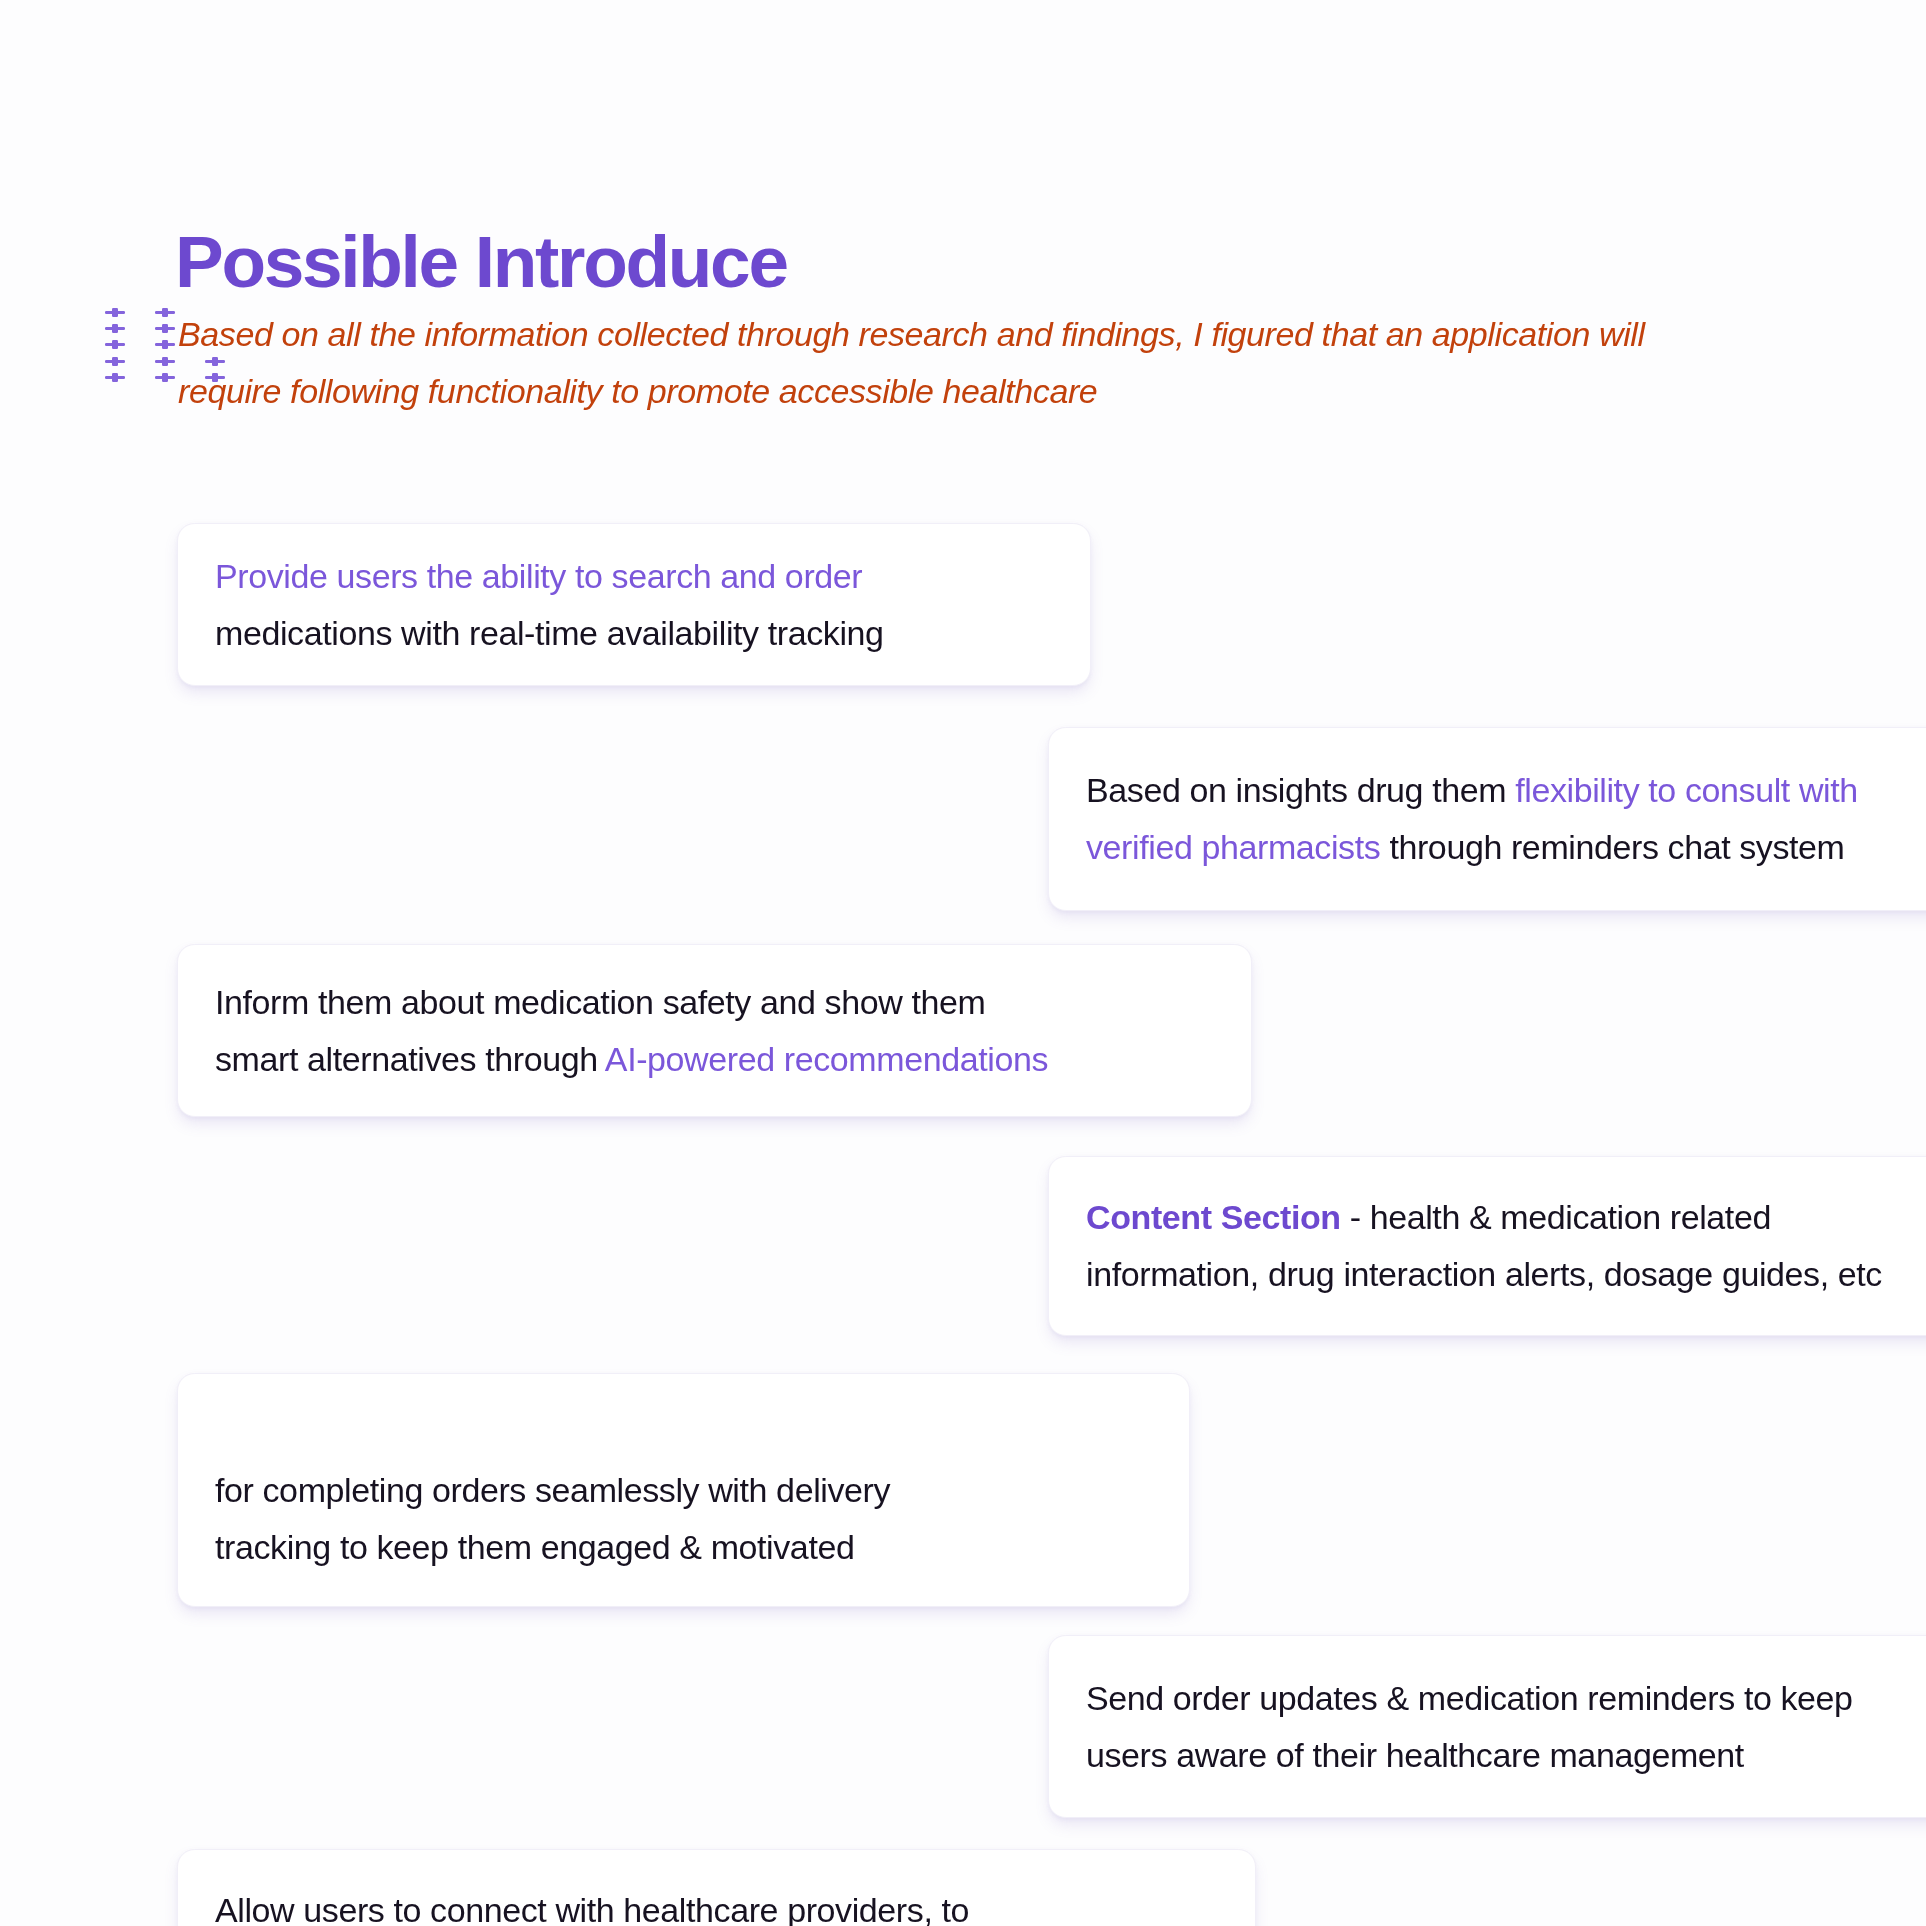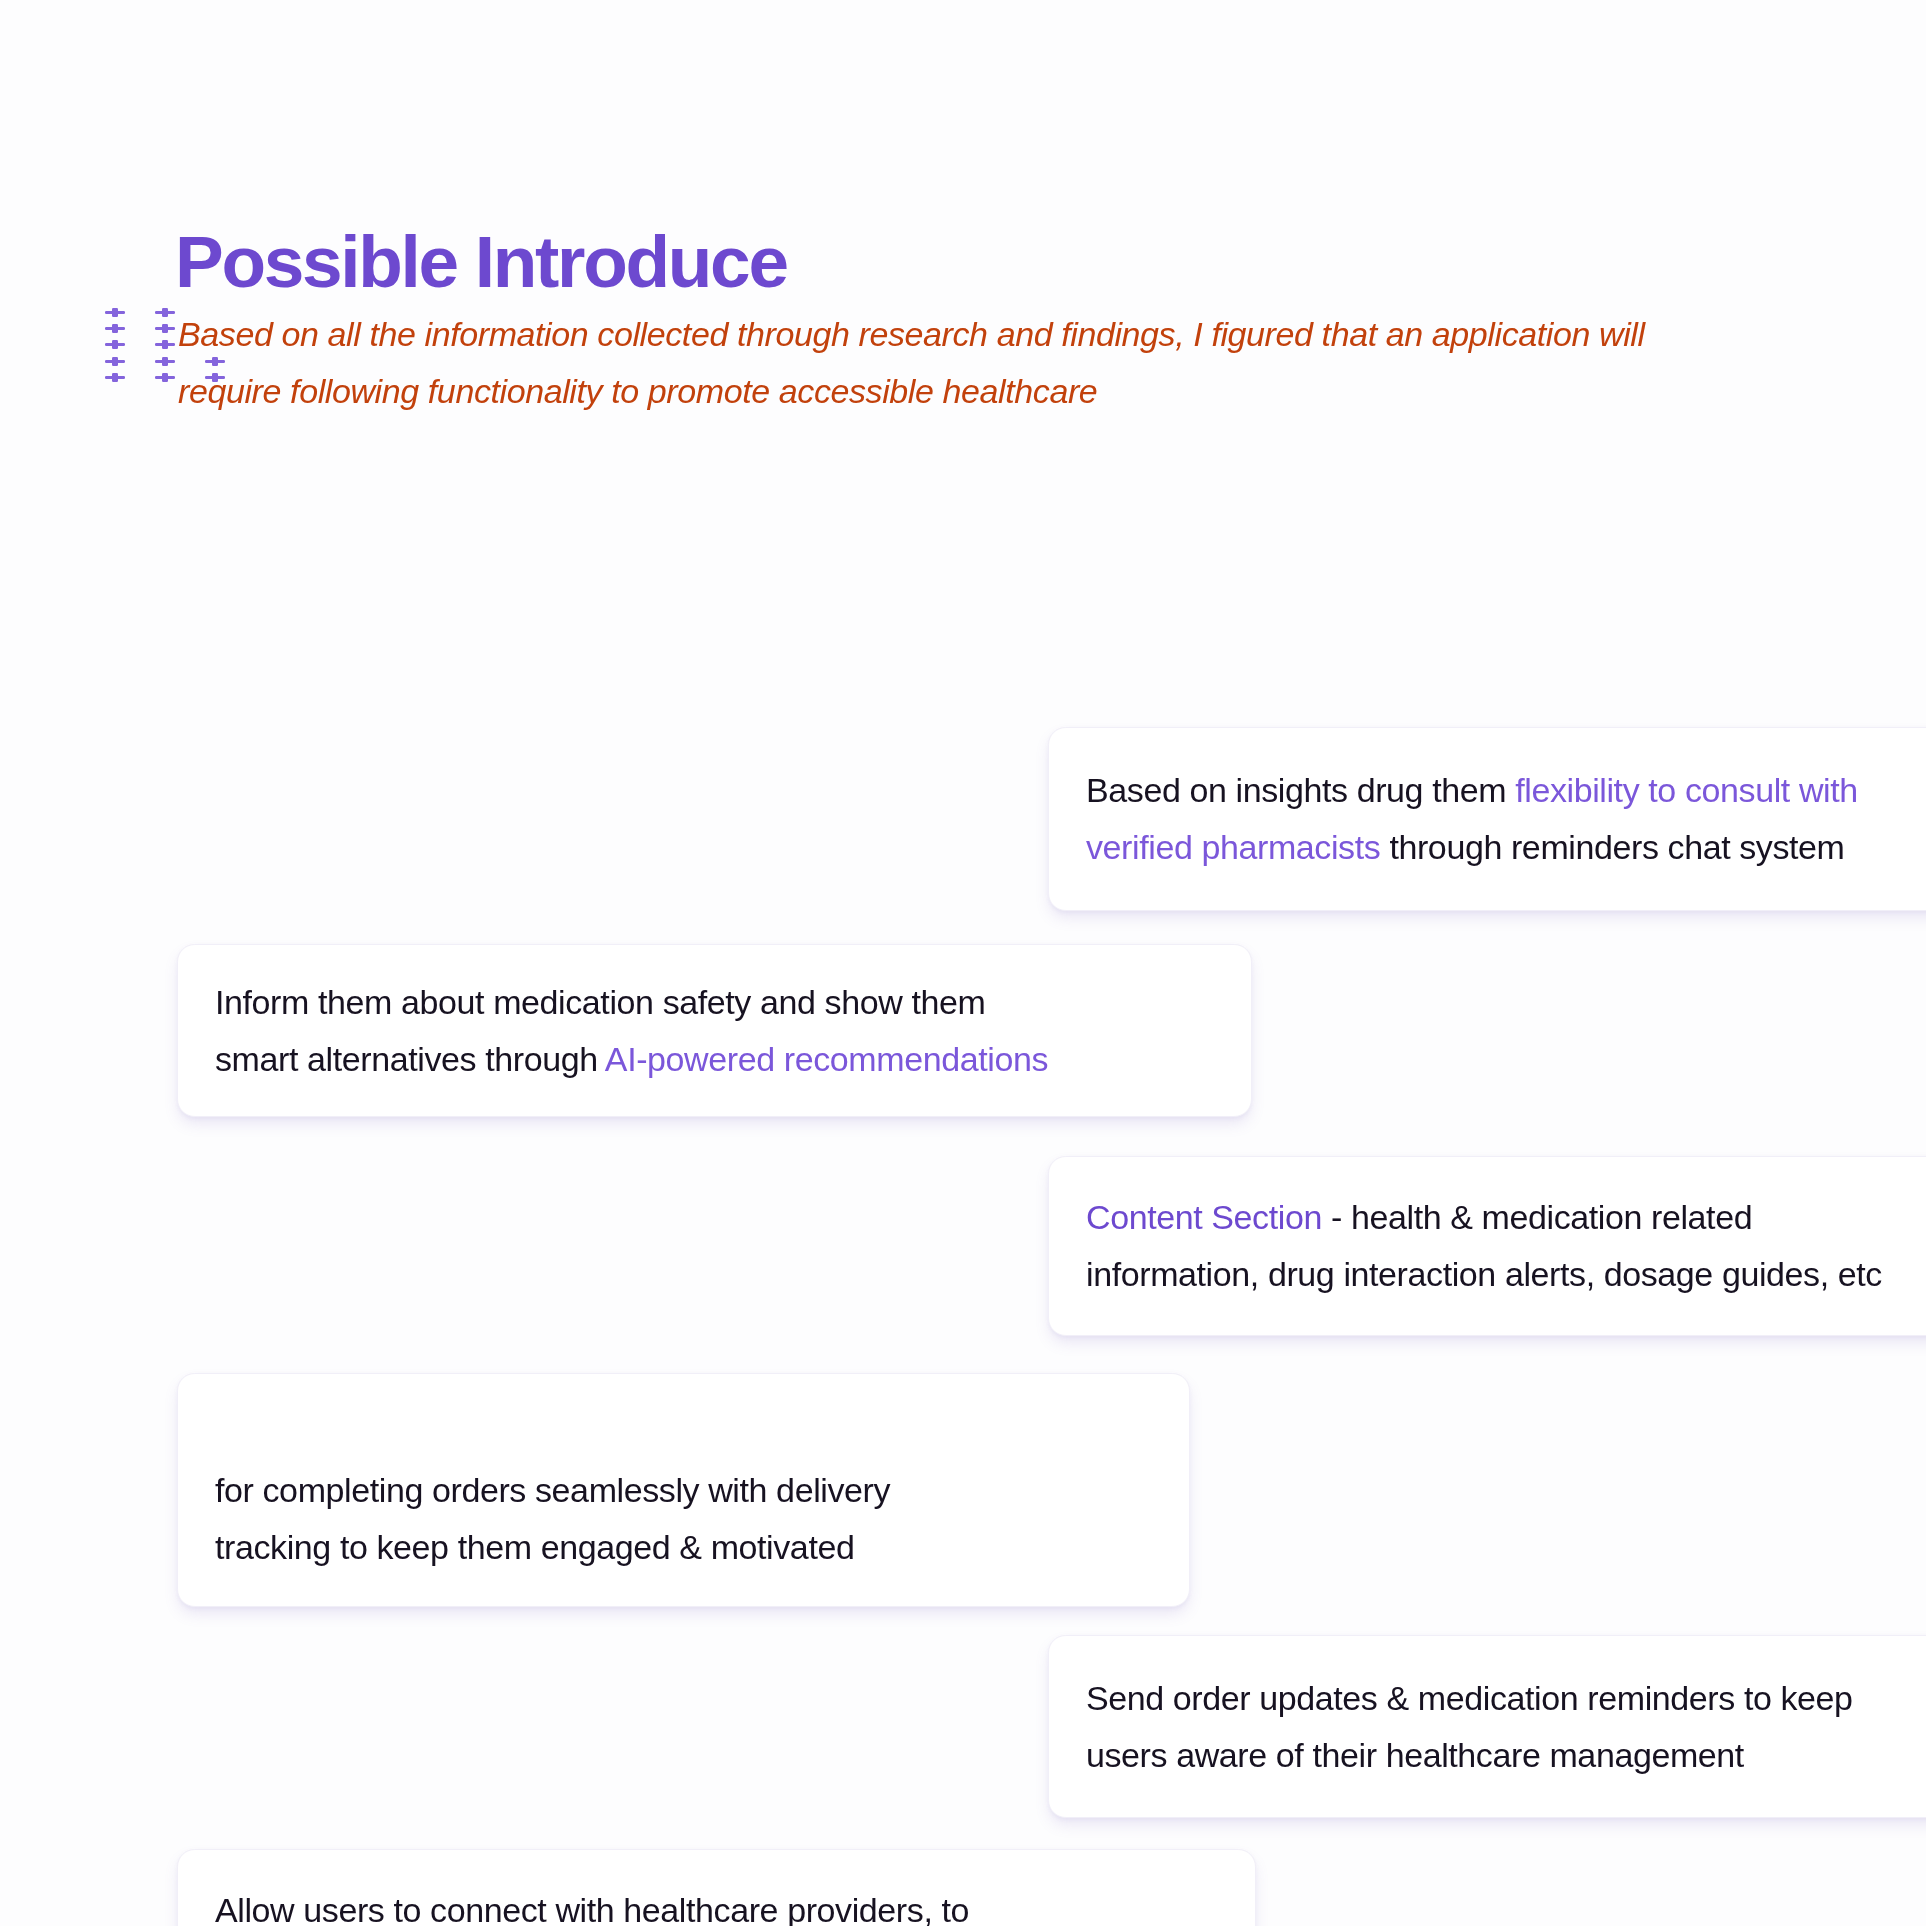--- a/index.html
+++ b/index.html
@@ -35,21 +35,21 @@
     display:flex;align-items:center;
     padding:0 37px;box-sizing:border-box;
   }
   .card-text{
     font-size:34px;line-height:57px;letter-spacing:-0.4px;
     white-space:pre-line;color:#171221;
   }
   .card-text .seg{white-space:pre-line;}
   .card-text .dark{color:#171221;}
   .card-text .purple{color:#7B57DA;}
-  .card-text .purple-bold{color:#6D49CF;font-weight:400;}
+  .card-text .purple-bold{color:#6D49CF;font-weight:700;}
 
   .card-1{left:177px;top:523px;width:914px;height:163px;}
   .card-2{left:1048px;top:727px;width:985px;height:184px;}
   .card-3{left:177px;top:944px;width:1075px;height:173px;}
   .card-4{left:1048px;top:1156px;width:985px;height:180px;}
   .card-5{left:177px;top:1373px;width:1013px;height:234px;}
   .card-6{left:1048px;top:1635px;width:985px;height:183px;}
   .card-7{left:177px;top:1849px;width:1079px;height:236px;}
 
   
@@ -84,20 +84,24 @@
       <span class="cross" style="left: 0px; top: 65px;"></span>
       <span class="cross" style="left: 50px; top: 0px;"></span>
       <span class="cross" style="left: 50px; top: 16px;"></span>
       <span class="cross" style="left: 50px; top: 32px;"></span>
       <span class="cross" style="left: 50px; top: 49px;"></span>
       <span class="cross" style="left: 50px; top: 65px;"></span>
       <span class="cross" style="left: 100px; top: 49px;"></span>
       <span class="cross" style="left: 100px; top: 65px;"></span>
     </div>
 
+  <div class="card card-1">
+    <div class="card-text"><span class="seg purple">Provide users the ability to search and order</span><span class="seg dark">
+medications with real-time availability tracking</span></div>
+  </div>
 
   <div class="card card-2">
     <div class="card-text"><span class="seg dark">Based on insights drug them </span><span class="seg purple">flexibility to consult with
 verified pharmacists</span><span class="seg dark"> through reminders chat system</span></div>
   </div>
 
   <div class="card card-3">
     <div class="card-text"><span class="seg dark">Inform them about medication safety and show them
 smart alternatives through </span><span class="seg purple">AI-powered recommendations</span></div>
   </div>

